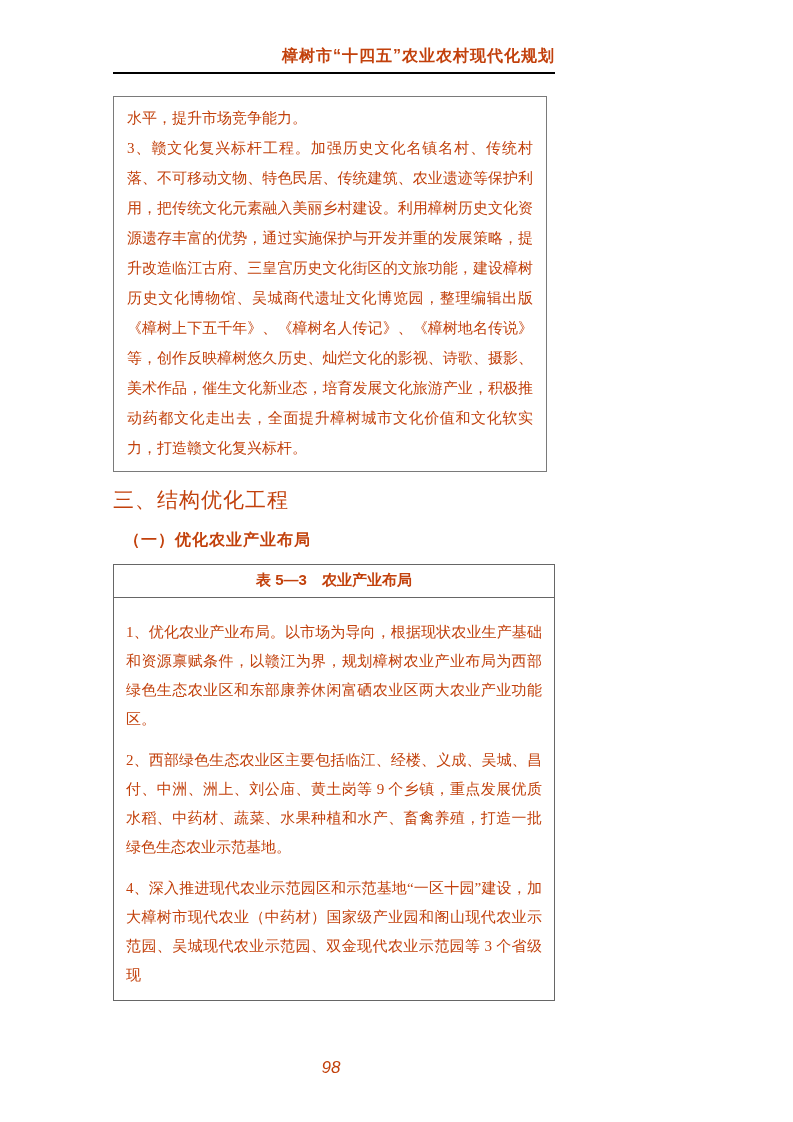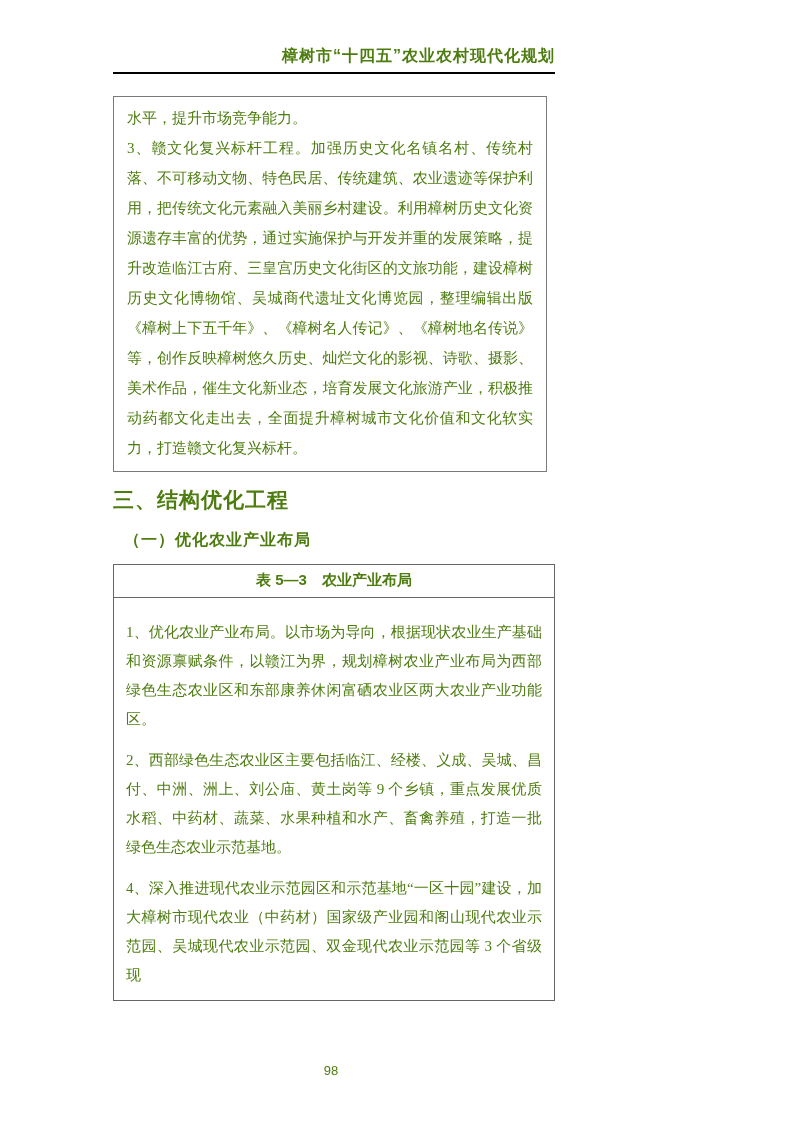--- a/index.html
+++ b/index.html
@@ -3,21 +3,21 @@
 <meta charset="utf-8">
 <style>
   * { box-sizing: border-box; }
   html, body { margin: 0; padding: 0; background: #ffffff; }
   .page {
     position: relative;
     width: 662px;
     height: 1122px;
     background: #ffffff;
     overflow: hidden;
-    color: #4d7c0f;
+    color: #c2410c;
     font-family: "Liberation Serif", "DejaVu Serif", serif;
   }
   
   .header {
     margin: 0 107px 0 113px;
     padding-top: 46px;
   }
   .header-inner {
     border-bottom: 2px solid #000;
     padding-bottom: 5px;
@@ -34,21 +34,21 @@
     padding: 6px 13px 8px 13px;
     font-size: 15px;
     line-height: 30px;
     text-align: justify;
   }
   .cont-box p { margin: 0; }
   
   .section-heading {
     margin: 14px 107px 0 113px;
     font-family: "Liberation Sans", "DejaVu Sans", sans-serif;
-    font-weight: bold;
+    font-weight: normal;
     font-size: 21px;
     letter-spacing: 1px;
   }
   .subsection-heading {
     margin: 16px 107px 0 124px;
     font-weight: bold;
     font-size: 16px;
     letter-spacing: 1px;
   }
   
@@ -79,22 +79,23 @@
     text-align: justify;
   }
   .table-body p { margin: 12px 0 1px 0; }
   
   .page-footer {
     position: absolute;
     left: 0;
     bottom: 44px;
     width: 100%;
     text-align: center;
-    font-size: 13px;
+    font-size: 17px;
     font-family: "Liberation Sans", "DejaVu Sans", sans-serif;
+    font-style: italic;
   }
 </style>
 </head>
 <body>
 
 <div class="page">
 
   <div class="header">
     <div class="header-inner">樟树市“十四五”农业农村现代化规划</div>
   </div>

